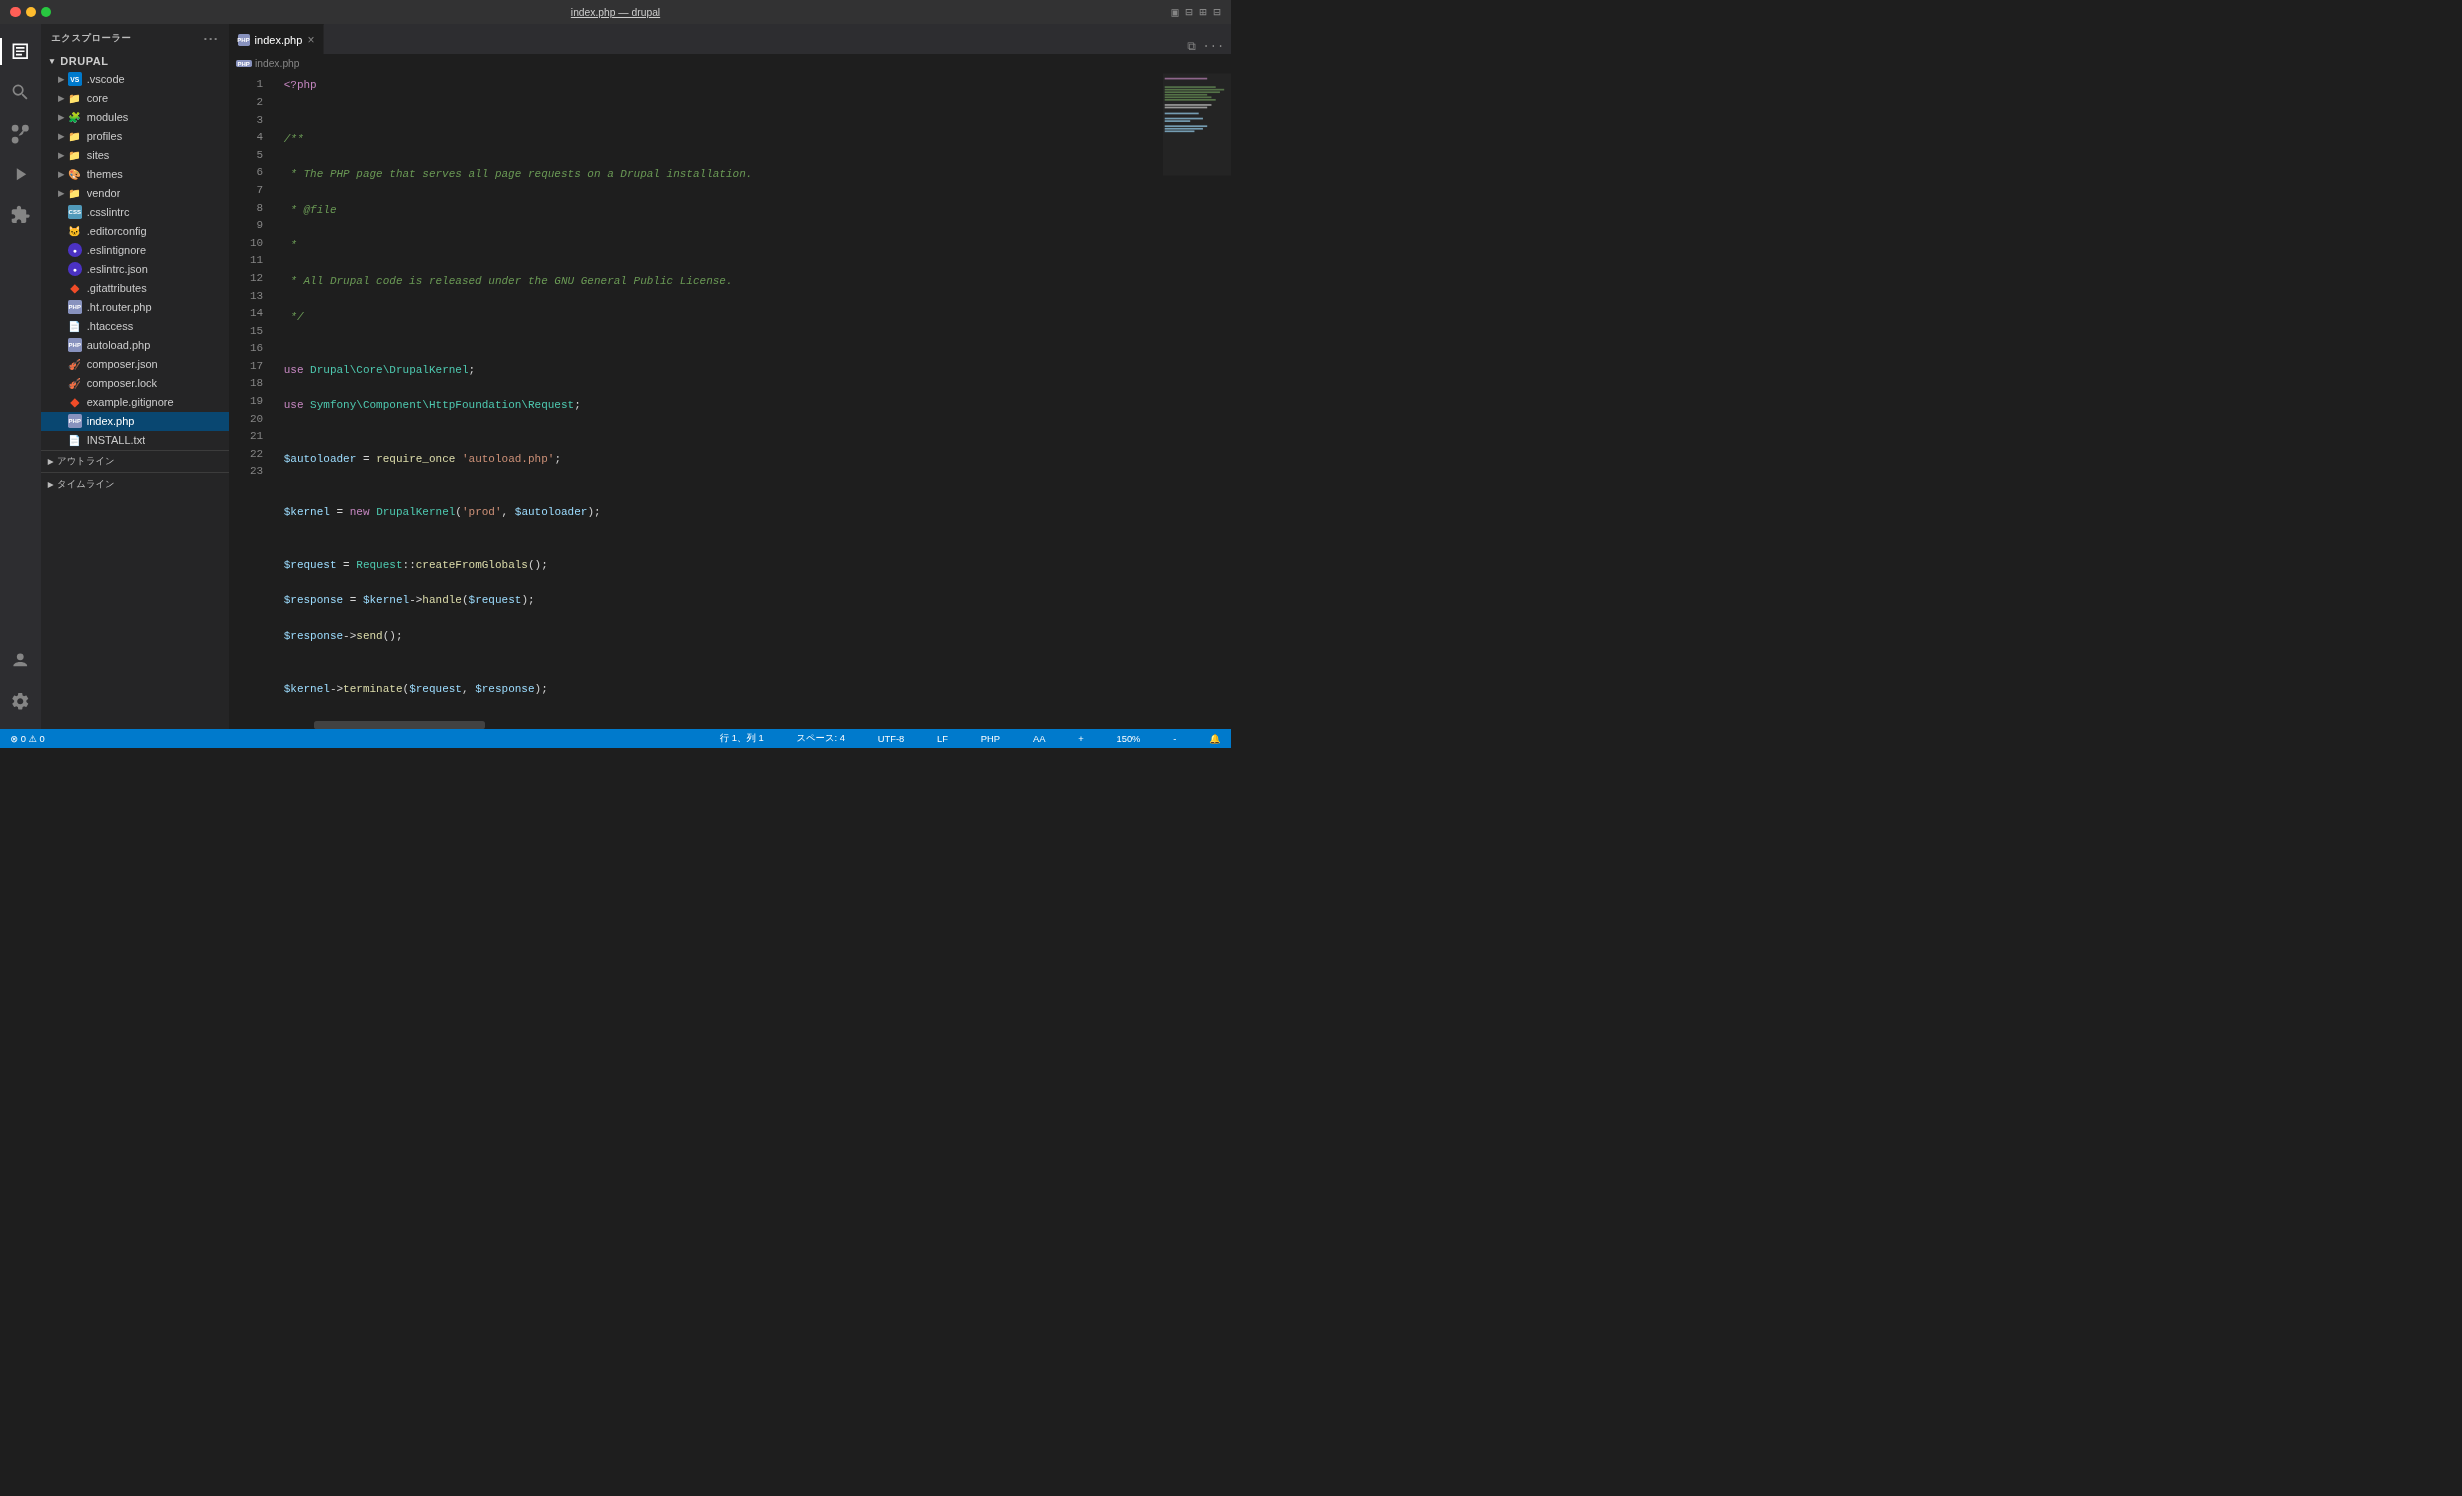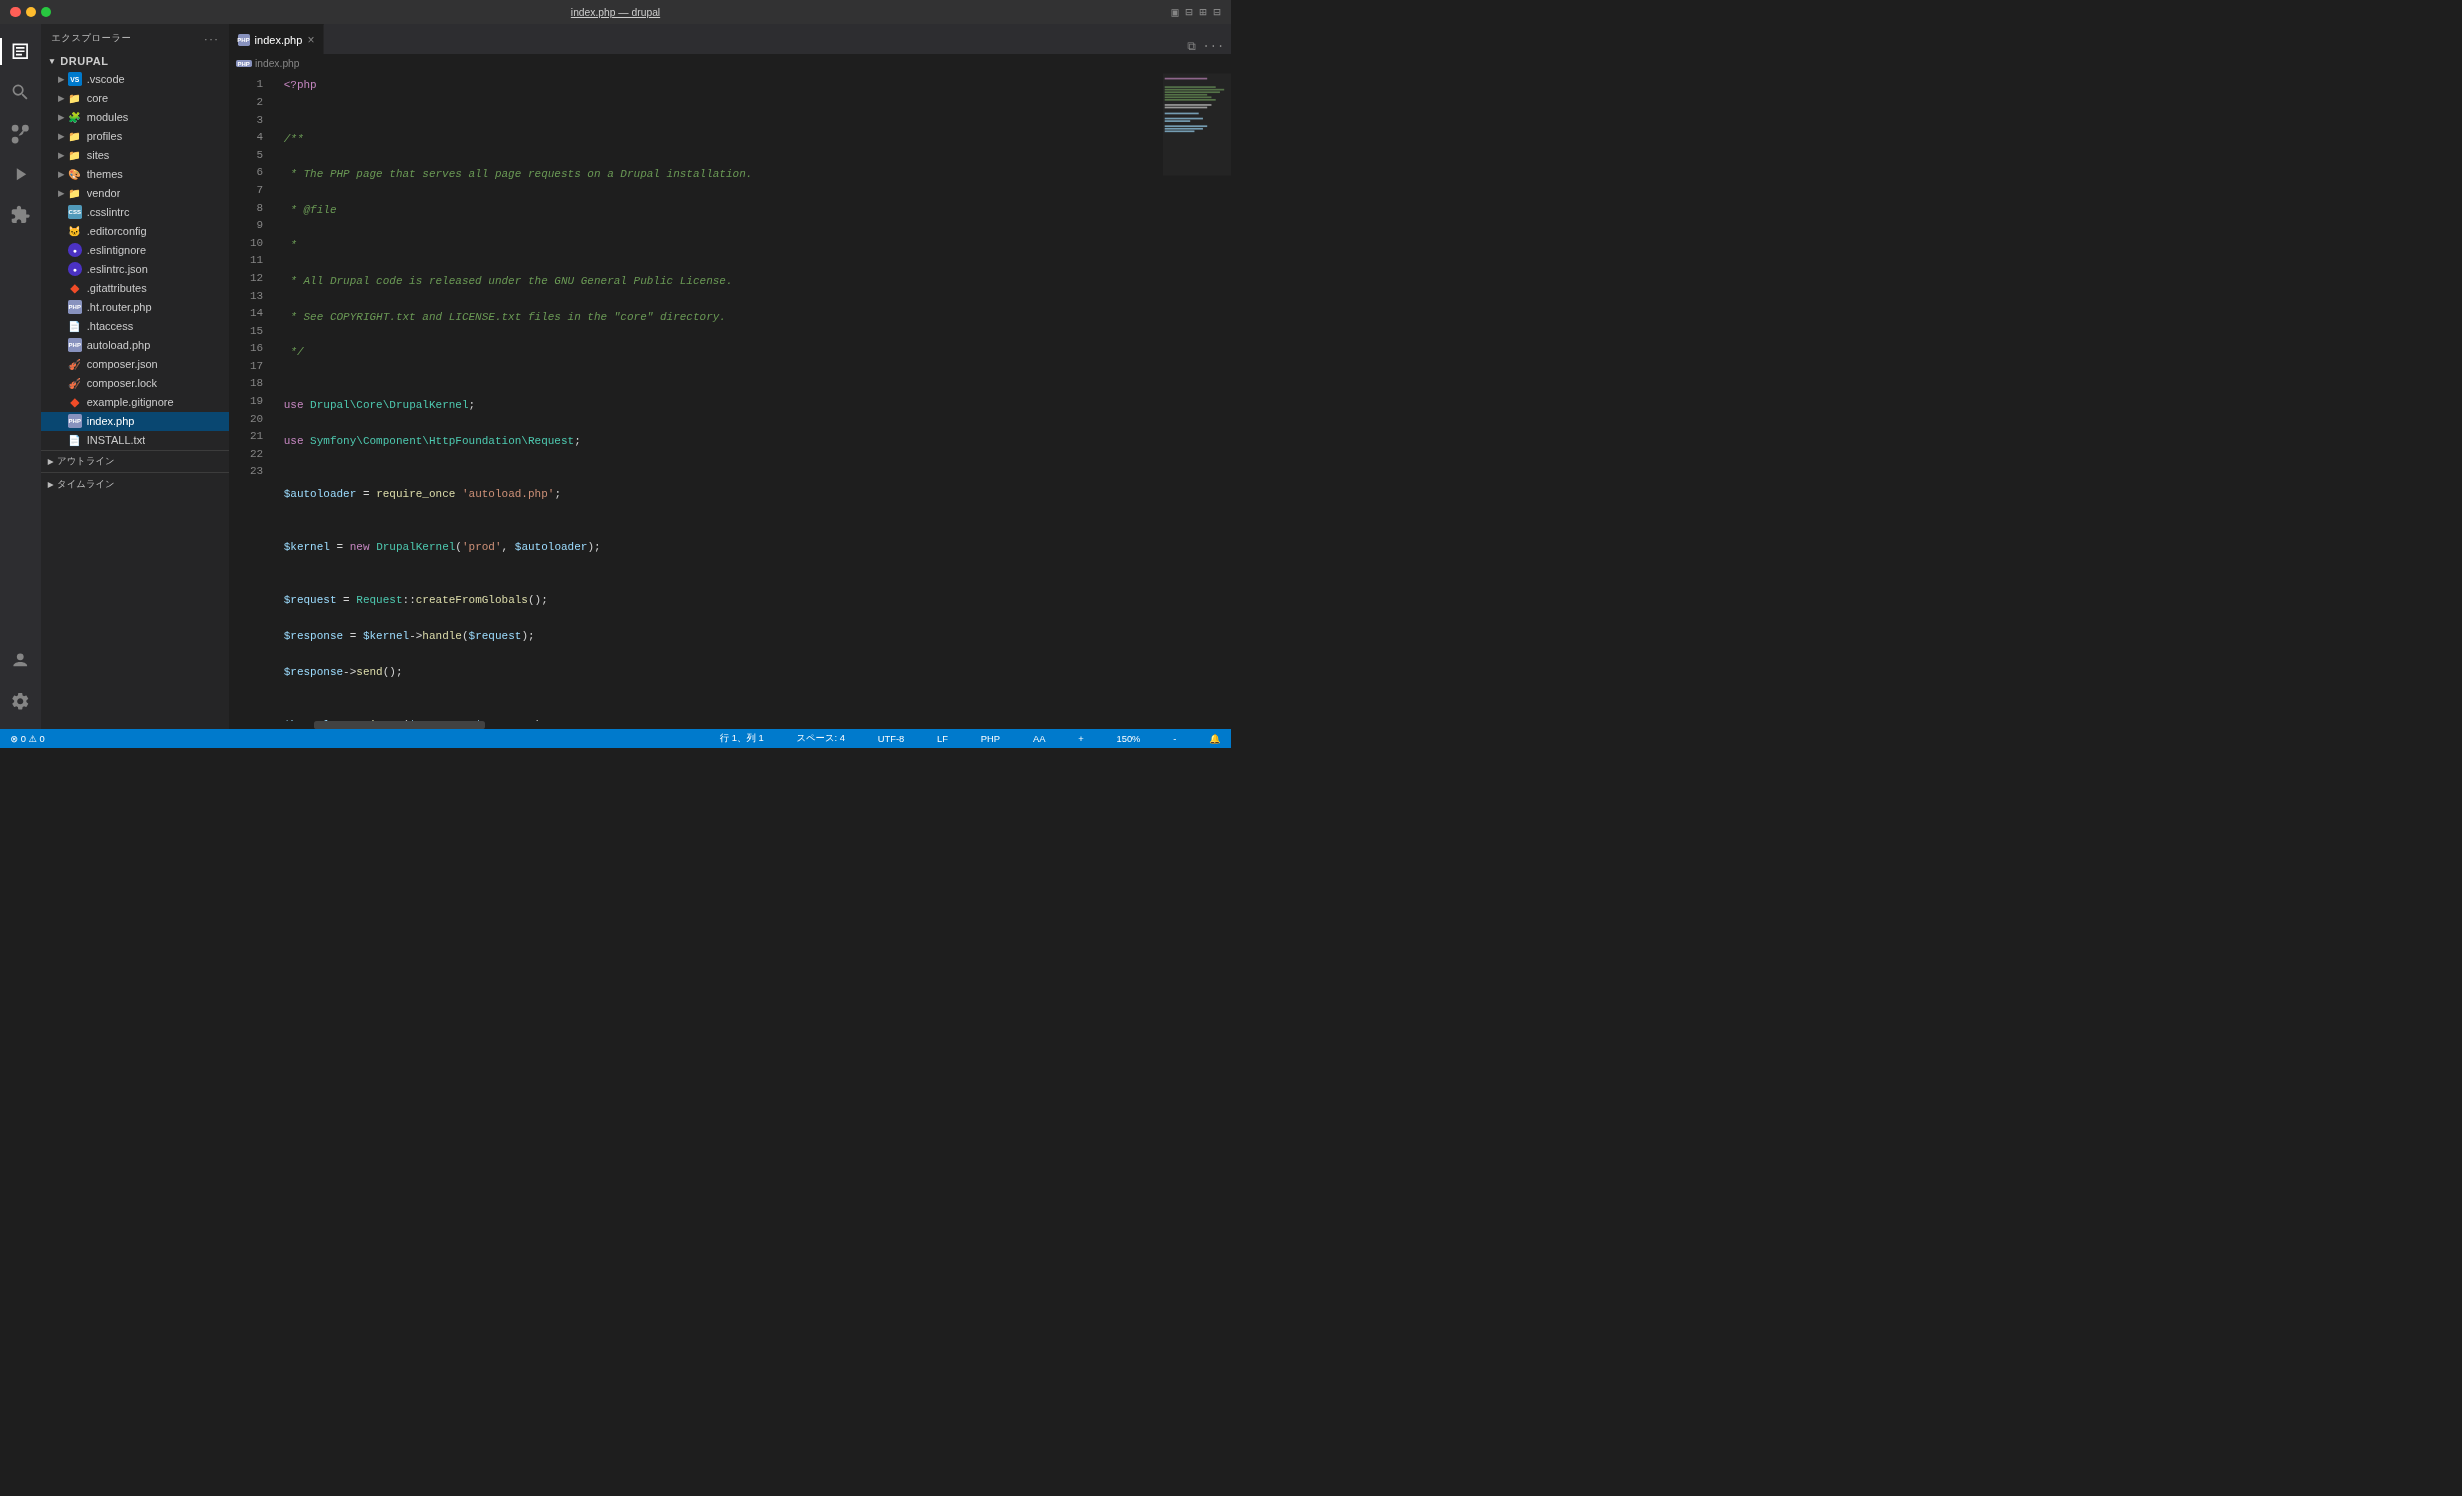--- a/index.html
+++ b/index.html
@@ -117,21 +117,21 @@
       overflow: hidden;
     }
     .sidebar-header {
       display: flex;
       align-items: center;
       justify-content: space-between;
       padding: 6.8px 10.3px;
       font-size: 9.4px;
       color: #bbbbbb;
       font-family: -apple-system, sans-serif;
-      font-weight: 400;
+      font-weight: 700;
       letter-spacing: 0.05em;
       text-transform: uppercase;
     }
     .sidebar-dots {
       color: #858585;
       cursor: pointer;
       font-size: 13.7px;
     }
     .sidebar-content {
       flex: 1;
@@ -652,21 +652,20 @@
         <div>22</div>
         <div>23</div>
       </div>
       <div class="code-content"><span class="line"><span class="php-open">&lt;?php</span></span>
 <span class="line"></span>
 <span class="line"><span class="cm">/**</span></span>
 <span class="line"><span class="cm"> * The PHP page that serves all page requests on a Drupal installation.</span></span>
 <span class="line"><span class="cm"> * @file</span></span>
 <span class="line"><span class="cm"> *</span></span>
 <span class="line"><span class="cm"> * All Drupal code is released under the GNU General Public License.</span></span>
-<span class="line"><span class="cm"> * See COPYRIGHT.txt and LICENSE.txt files in the "core" directory.</span></span>
 <span class="line"><span class="cm"> */</span></span>
 <span class="line"></span>
 <span class="line"><span class="kw">use</span> <span class="ns">Drupal\Core\</span><span class="cls">DrupalKernel</span><span class="plain">;</span></span>
 <span class="line"><span class="kw">use</span> <span class="ns">Symfony\Component\HttpFoundation\</span><span class="cls">Request</span><span class="plain">;</span></span>
 <span class="line"></span>
 <span class="line"><span class="var">$autoloader</span> <span class="plain">= </span><span class="fn">require_once</span> <span class="str">'autoload.php'</span><span class="plain">;</span></span>
 <span class="line"></span>
 <span class="line"><span class="var">$kernel</span> <span class="plain">= </span><span class="kw">new</span> <span class="cls">DrupalKernel</span><span class="plain">(</span><span class="str">'prod'</span><span class="plain">, </span><span class="var">$autoloader</span><span class="plain">);</span></span>
 <span class="line"></span>
 <span class="line"><span class="var">$request</span> <span class="plain">= </span><span class="cls">Request</span><span class="plain">::</span><span class="fn">createFromGlobals</span><span class="plain">();</span></span>

